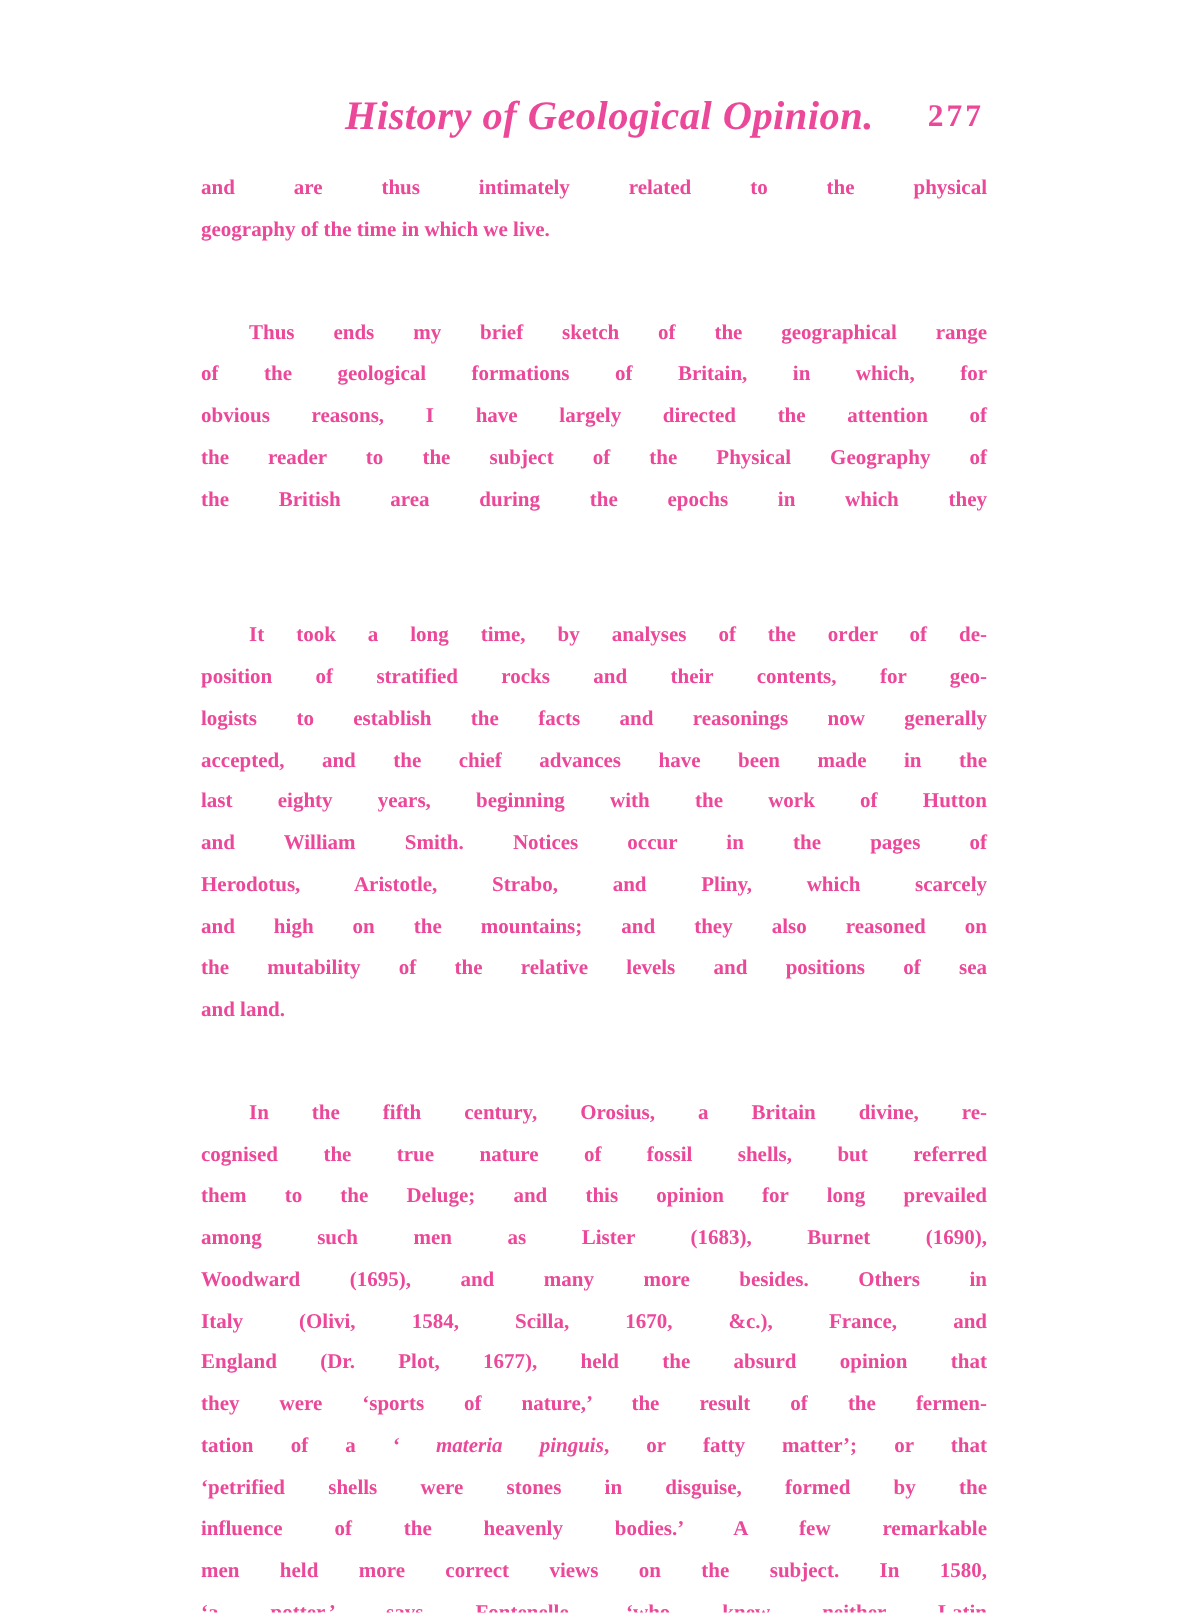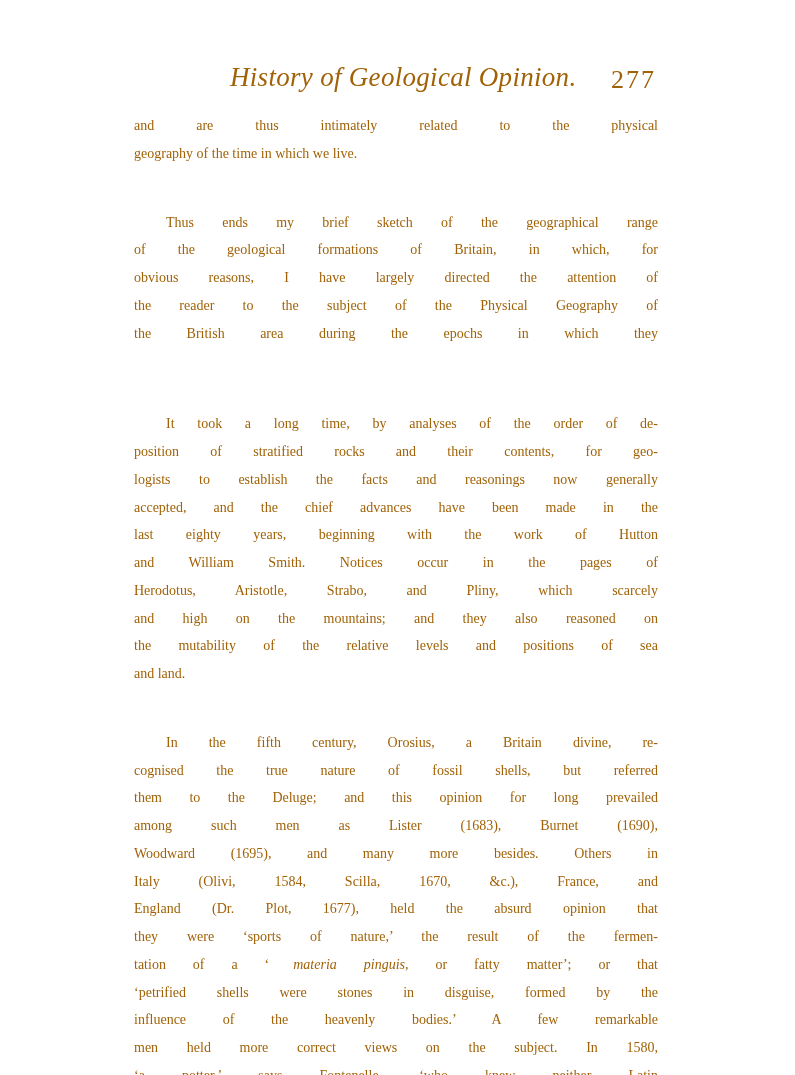--- a/index.html
+++ b/index.html
@@ -1,32 +1,33 @@
 <!DOCTYPE html>
 <html><head>
   <meta charset="utf-8">
   <style>
     html, body { margin: 0; padding: 0; background: #ffffff; }
     body { width: 795px; height: 1075px; position: relative; overflow: hidden; }
     .page {
       position: absolute; left: 0; top: 0; width: 795px; height: 924px;
-      background: #ffffff; color: #a16207;
+      background: #ffffff; color: #ec4899;
       font-family: "DejaVu Serif", "Liberation Serif", serif;
+      font-weight: bold;
     }
     .header {
       position: absolute; left: 134px; top: 62px; width: 524px; height: 40px;
     }
     .running-head {
       position: absolute; left: 96px; top: 0; font-style: italic;
       font-family: "Liberation Serif", serif; font-size: 27px; letter-spacing: 0.3px;
       white-space: nowrap;
     }
     .page-number {
       position: absolute; right: 2px; top: 3px; font-family: "Liberation Serif", serif;
-      font-size: 26px; letter-spacing: 2px;
+      font-size: 21px; letter-spacing: 2px;
     }
     .body-text {
       position: absolute; left: 134px; top: 112px; width: 524px;
       font-family: "Liberation Serif", serif; font-size: 14px;
     }
     .line {
       display: block; height: 27.75px; line-height: 27.75px;
       text-align: justify; text-align-last: justify; white-space: nowrap;
       overflow: visible;
     }

